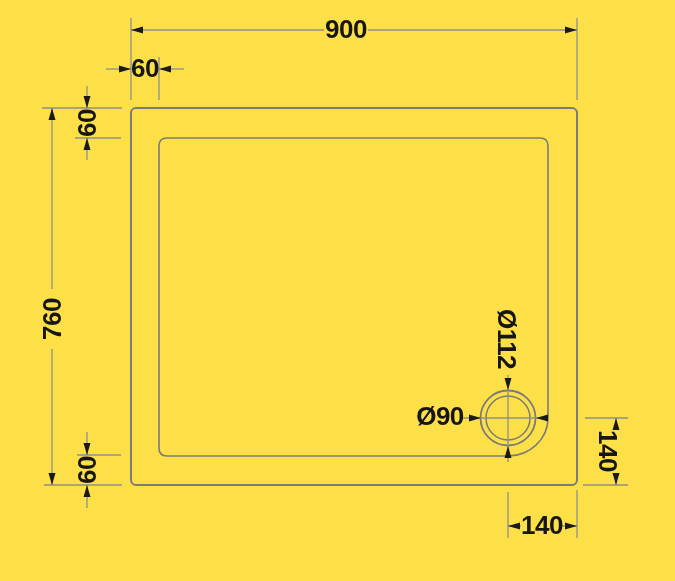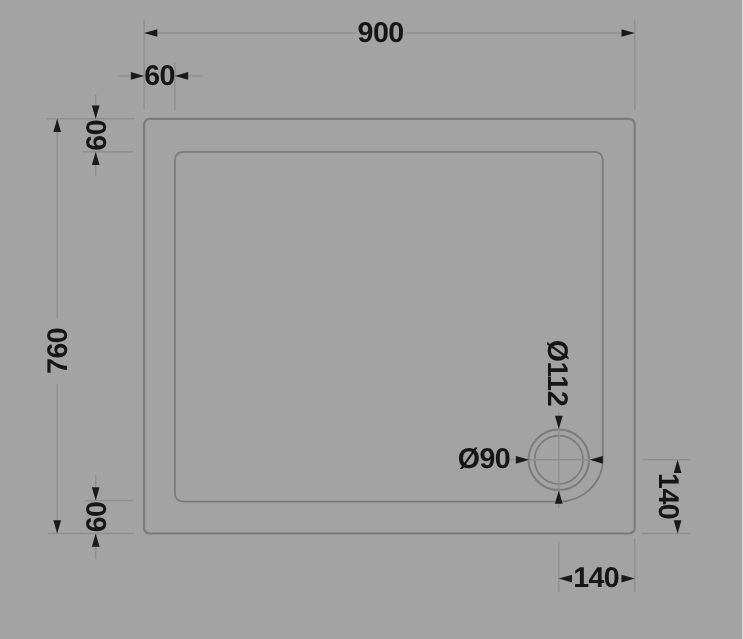--- a/index.html
+++ b/index.html
@@ -5,21 +5,21 @@
   html, body {
     margin: 0;
     padding: 0;
     background: #ffffff;
     font-family: "Liberation Sans", sans-serif;
   }
   .canvas {
     position: relative;
     width: 675px;
     height: 581px;
-    background: #a3a3a3;
+    background: #fde047;
     overflow: hidden;
   }
   svg { display: block; }
   .ext  { stroke: #8f8f8f; stroke-width: 1.3; fill: none; }
   .body-line { stroke: #7b7b7b; fill: none; }
   .arrow { fill: #1a1a1a; stroke: none; }
   .dim-text {
     fill: #161616;
     font-family: "Liberation Sans", sans-serif;
     font-weight: bold;

